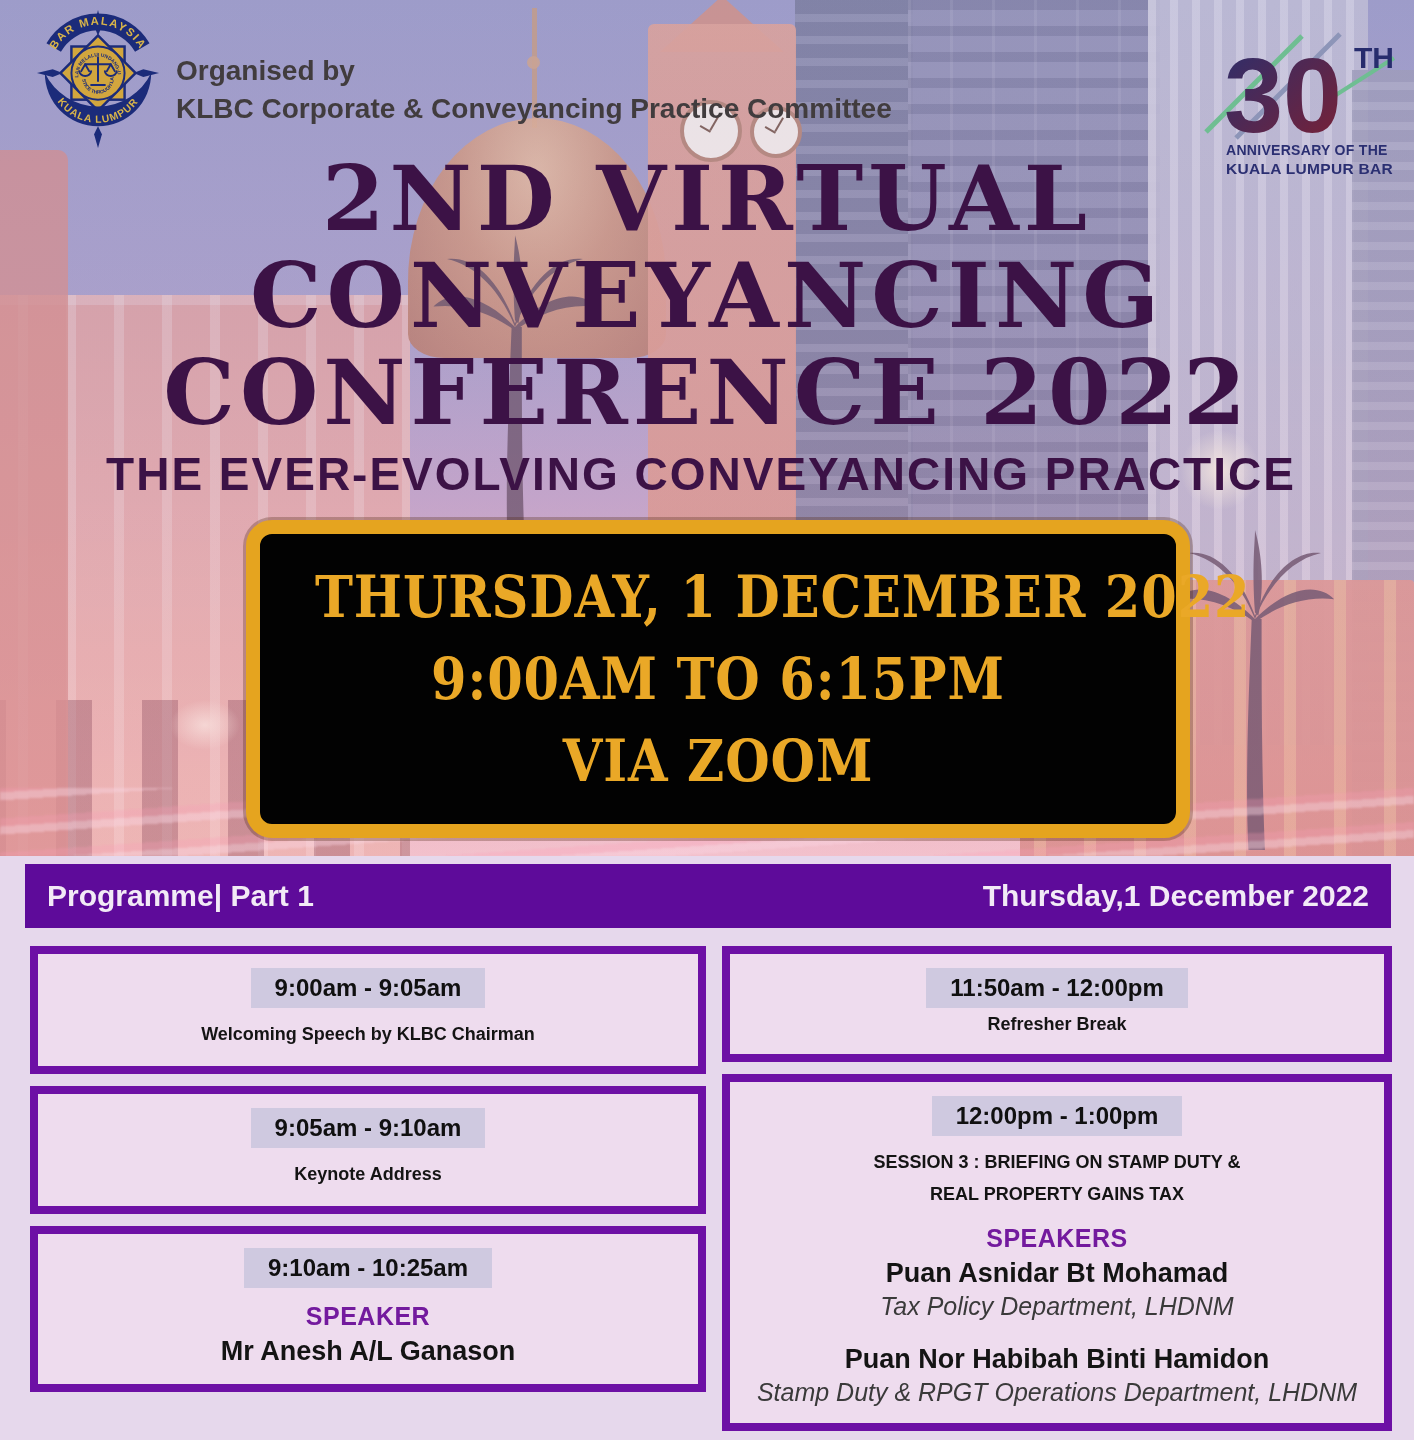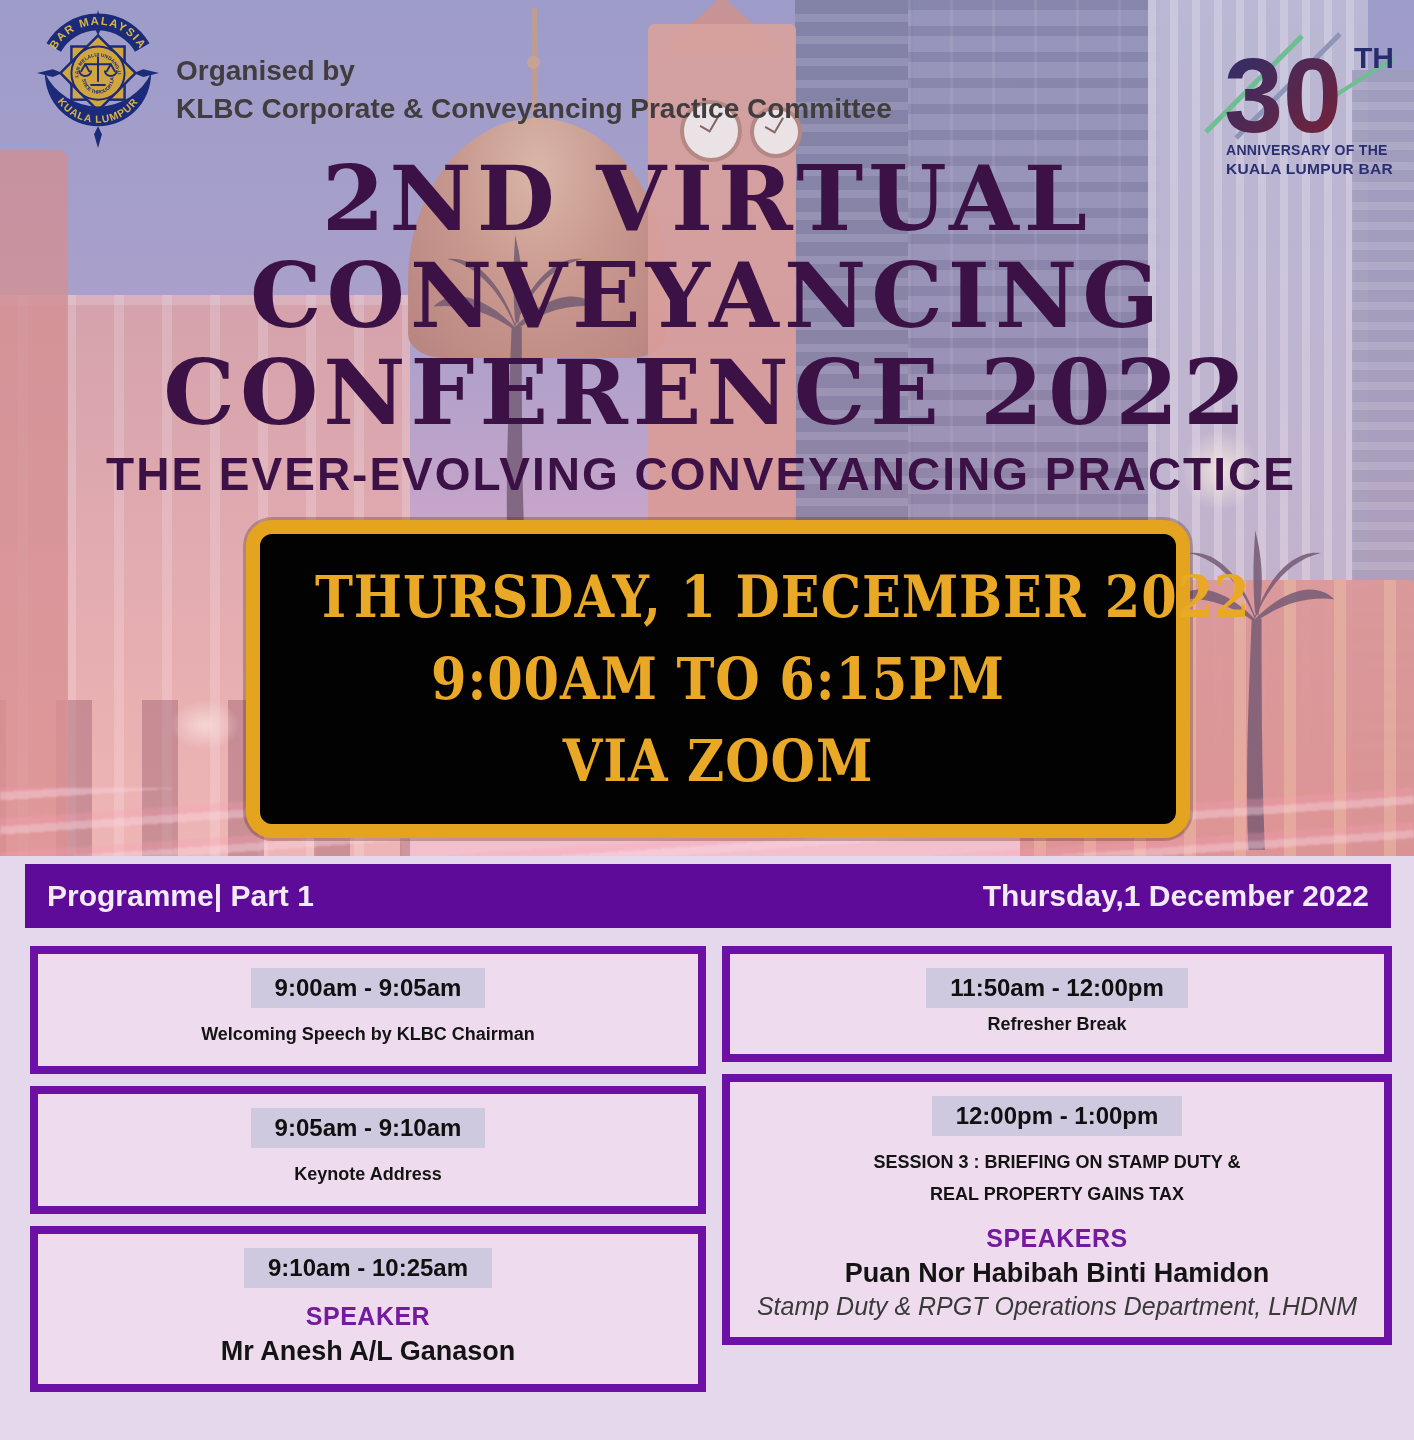--- a/index.html
+++ b/index.html
@@ -271,20 +271,24 @@
         <div class="card row">
           <span class="time-badge">11:50am - 12:00pm</span>
           <div class="card-title">Refresher Break</div>
         </div>
         <div class="card">
           <span class="time-badge">12:00pm - 1:00pm</span>
           <div class="card-title">SESSION 3 : BRIEFING ON STAMP DUTY &amp;
 REAL PROPERTY GAINS TAX</div>
           <div class="speaker-label">SPEAKERS</div>
           <div class="speaker-group">
+            <div class="speaker-name">Puan Asnidar Bt Mohamad</div>
+            <div class="speaker-org">Tax Policy Department, LHDNM</div>
+          </div>
+          <div class="speaker-group">
             <div class="speaker-name">Puan Nor Habibah Binti Hamidon</div>
             <div class="speaker-org">Stamp Duty &amp; RPGT Operations Department, LHDNM</div>
           </div>
         </div>
       </div>
   </section>
 
 </div>
 
 </body></html>

